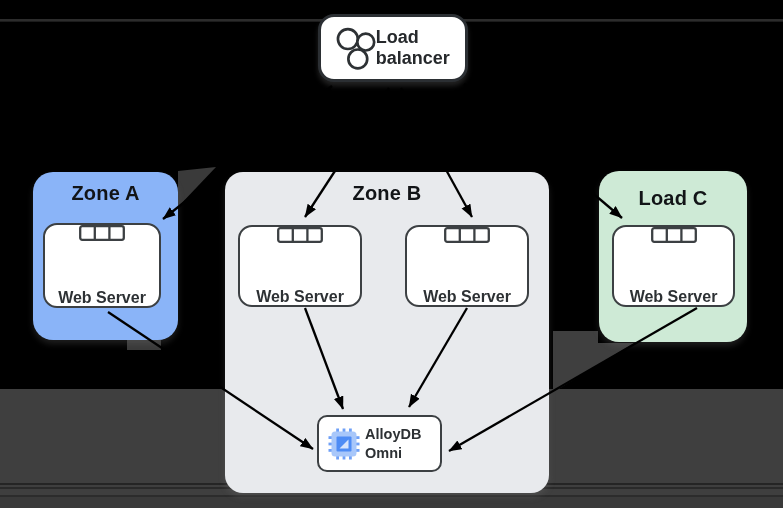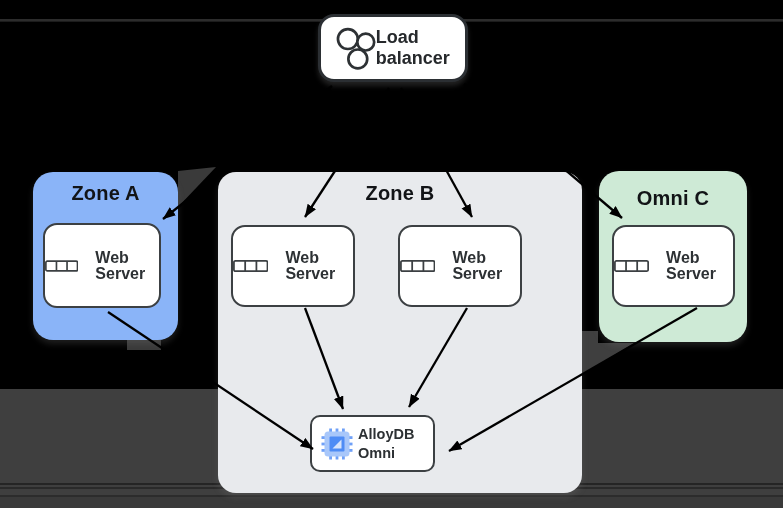--- a/index.html
+++ b/index.html
@@ -9,21 +9,21 @@
   
   .bg-lower{position:absolute;left:0;top:389px;width:783px;height:119px;background:#3f3f3f;z-index:0;}
   .hairline{position:absolute;left:0;width:783px;z-index:1;}
   .bg-svg{position:absolute;left:0;top:0;width:783px;height:508px;z-index:1;}
 
   
   .zone{position:absolute;border-radius:20px;z-index:2;box-shadow:0 4px 6px rgba(120,120,120,.25);}
   .zone-title{position:absolute;left:0;width:100%;text-align:center;font-size:20px;font-weight:700;
               color:#121417;letter-spacing:.2px;}
   .node{position:absolute;background:#fff;border:2.5px solid #3c4043;border-radius:14px;
-        display:flex;flex-direction:row;align-items:center;justify-content:center;gap:17px;
+        display:flex;flex-direction:column;align-items:center;justify-content:space-between;gap:17px;
         box-sizing:border-box;}
   .node-label{font-size:16px;font-weight:700;color:#2d3134;line-height:1;}
   .lb-box{position:absolute;left:318px;top:14px;width:150px;height:68px;background:#fff;
           border:3px solid #2b2f33;border-radius:16px;display:flex;align-items:center;
           padding-left:11px;box-sizing:border-box;z-index:2;
           box-shadow:0 4px 5px rgba(110,110,110,.3);}
   .lb-label{font-size:18px;font-weight:700;color:#26292c;line-height:1.18;width:90px;}
   .db-node{position:absolute;background:#fff;border:2.5px solid #3c4043;border-radius:10px;
            display:flex;align-items:center;padding-left:9px;gap:5px;box-sizing:border-box;}
   .db-label{font-size:14.5px;font-weight:700;color:#2d3134;line-height:1.25;width:64px;}
@@ -62,21 +62,21 @@
     <div class="node" style="left:10px;top:51px;width:118px;height:85px;">
       <svg width="46" height="16" viewBox="0 0 46 16">
         <rect x="1.2" y="1.2" width="43.6" height="13.6" rx="2" fill="#fff" stroke="#3c4043" stroke-width="2.3"></rect>
         <line x1="15.8" y1="1.2" x2="15.8" y2="14.8" stroke="#3c4043" stroke-width="2.3"></line>
         <line x1="30.4" y1="1.2" x2="30.4" y2="14.8" stroke="#3c4043" stroke-width="2.3"></line>
       </svg>
       <div class="node-label">Web Server</div>
     </div>
   </div>
 
-  <div class="zone" style="left:218px;top:172px;width:364px;height:321px;background:#E8EAED;border-radius:18px;">
+  <div class="zone" style="left:225px;top:172px;width:324px;height:321px;background:#E8EAED;border-radius:18px;">
     <div class="zone-title" style="top:10px;">Zone B</div>
     <div class="node" style="left:13px;top:53px;width:124px;height:82px;">
       <svg width="46" height="16" viewBox="0 0 46 16">
         <rect x="1.2" y="1.2" width="43.6" height="13.6" rx="2" fill="#fff" stroke="#3c4043" stroke-width="2.3"></rect>
         <line x1="15.8" y1="1.2" x2="15.8" y2="14.8" stroke="#3c4043" stroke-width="2.3"></line>
         <line x1="30.4" y1="1.2" x2="30.4" y2="14.8" stroke="#3c4043" stroke-width="2.3"></line>
       </svg>
       <div class="node-label">Web Server</div>
     </div>
     <div class="node" style="left:180px;top:53px;width:124px;height:82px;">
@@ -105,21 +105,21 @@
         </g>
         <rect x="3.5" y="3.5" width="25" height="25" rx="3.5" fill="#A8C7FA"></rect>
         <rect x="8.5" y="8.5" width="15" height="15" rx="1" fill="#4E8CF5"></rect>
         <polygon points="11.5,20.5 20.5,20.5 20.5,11.5" fill="#D6E4FC"></polygon>
       </svg>
       <div class="db-label">AlloyDB Omni</div>
     </div>
   </div>
 
   <div class="zone" style="left:599px;top:171px;width:148px;height:171px;background:#CEEAD6;">
-    <div class="zone-title" style="top:16px;">Omni C</div>
+    <div class="zone-title" style="top:16px;">Load C</div>
     <div class="node" style="left:13px;top:54px;width:123px;height:82px;">
       <svg width="46" height="16" viewBox="0 0 46 16">
         <rect x="1.2" y="1.2" width="43.6" height="13.6" rx="2" fill="#fff" stroke="#3c4043" stroke-width="2.3"></rect>
         <line x1="15.8" y1="1.2" x2="15.8" y2="14.8" stroke="#3c4043" stroke-width="2.3"></line>
         <line x1="30.4" y1="1.2" x2="30.4" y2="14.8" stroke="#3c4043" stroke-width="2.3"></line>
       </svg>
       <div class="node-label">Web Server</div>
     </div>
   </div>
 

